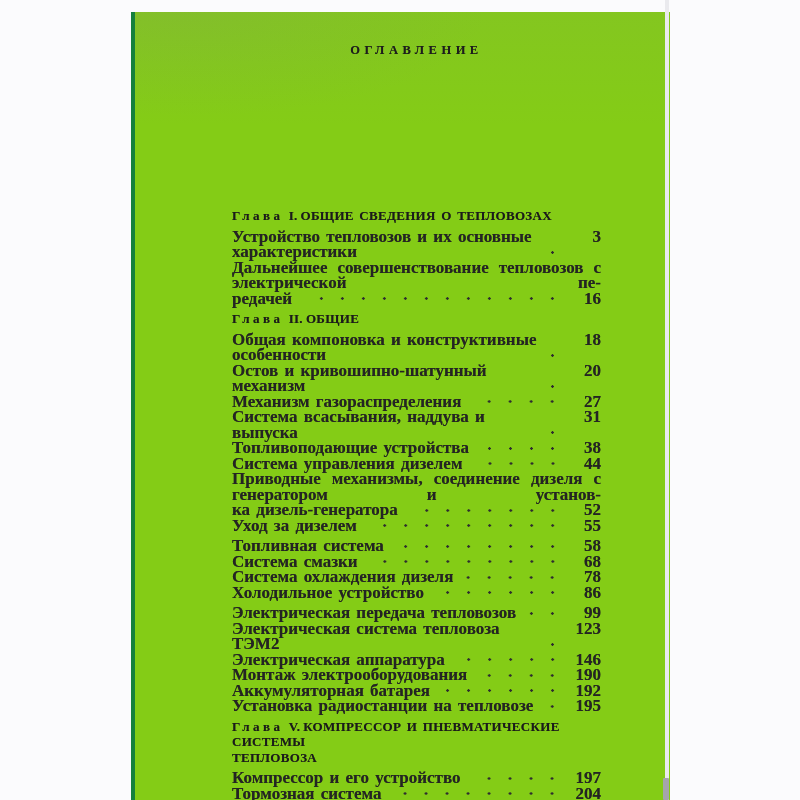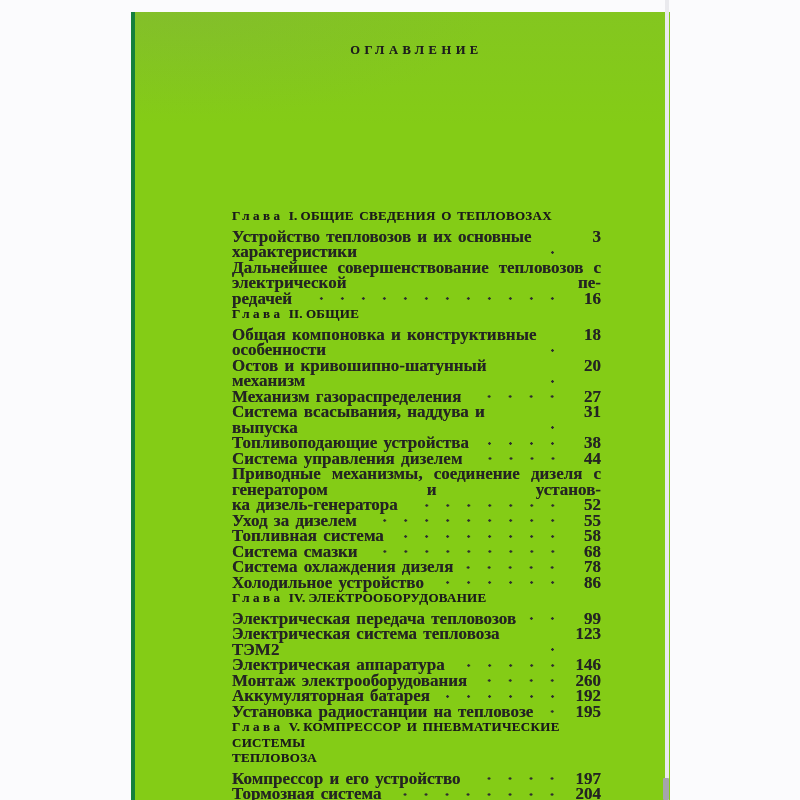--- a/index.html
+++ b/index.html
@@ -32,21 +32,21 @@
     text-align: center;
     font-size: 12.5px; font-weight: 700;
     letter-spacing: 4.5px;
     color: #1d1d1d;
     line-height: 16px;
     text-shadow: 0 0 0.4px rgba(20,20,20,0.55);
   }
 
   .toc { margin-top: 150px; }
 
-  .section { }
+  .section { margin-top: 5px; }
   .heading {
     font-size: 13px; font-weight: 700;
     line-height: 15.5px;
     letter-spacing: 0.3px;
     word-spacing: 2px;
     color: #1b1b1b;
     margin-bottom: 5px;
     text-shadow: 0 0 0.4px rgba(20,20,20,0.5);
   }
   .ch-prefix { letter-spacing: 3.5px; margin-right: 5px; }
@@ -209,24 +209,20 @@
           <div class="entry">
             <div class="row">
               <span class="t">Холодильное устройство</span>
               <span class="dots"></span>
               <span class="pg">86</span>
             </div>
           </div>
         </div>
 
         <div class="section">
-          <div class="heading">
-            <span class="ch-prefix">Глава</span><span class="ch-num">IV.</span><span class="ch-title">ЭЛЕКТРООБОРУДОВАНИЕ</span>
-            
-          </div>
           <div class="entry">
             <div class="row">
               <span class="t">Электрическая передача тепловозов</span>
               <span class="dots"></span>
               <span class="pg">99</span>
             </div>
           </div>
           <div class="entry">
             <div class="row">
               <span class="t">Электрическая система тепловоза ТЭМ2</span>
@@ -238,21 +234,21 @@
             <div class="row">
               <span class="t">Электрическая аппаратура</span>
               <span class="dots"></span>
               <span class="pg">146</span>
             </div>
           </div>
           <div class="entry">
             <div class="row">
               <span class="t">Монтаж электрооборудования</span>
               <span class="dots"></span>
-              <span class="pg">260</span>
+              <span class="pg">190</span>
             </div>
           </div>
           <div class="entry">
             <div class="row">
               <span class="t">Аккумуляторная батарея</span>
               <span class="dots"></span>
               <span class="pg">192</span>
             </div>
           </div>
           <div class="entry">

